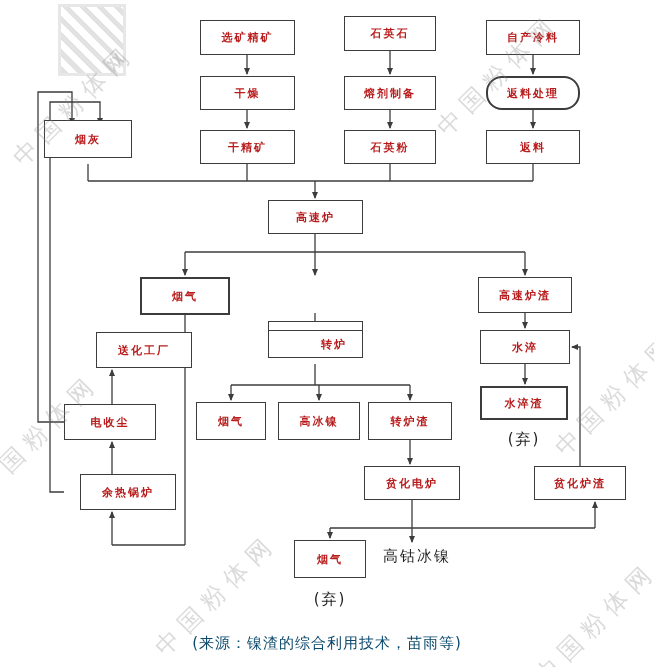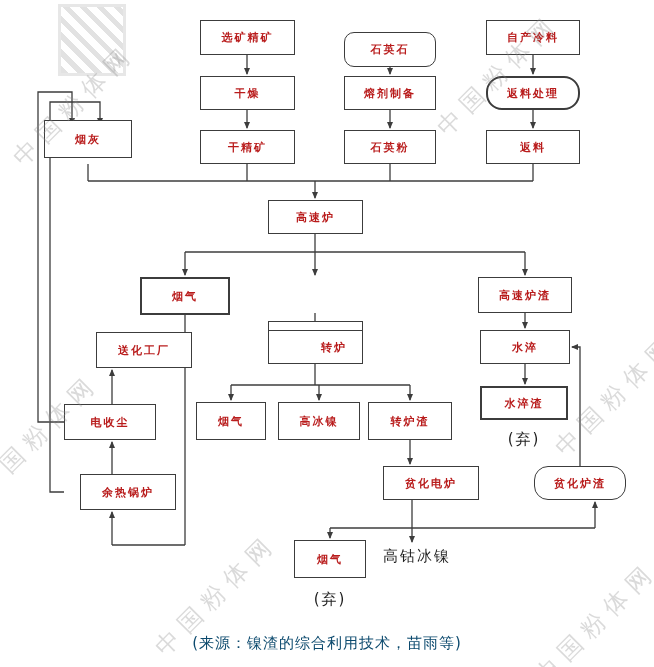--- a/index.html
+++ b/index.html
@@ -7,45 +7,45 @@
          font-family:"DejaVu Sans","Liberation Sans",sans-serif;}
   #wires{position:absolute;left:0;top:0;z-index:1;}
   .node{position:absolute;z-index:2;border:1.2px solid #3c3c3c;background:#fff;
         display:flex;align-items:center;justify-content:center;font-size:11px;color:#b91c1c;
         letter-spacing:2px;box-sizing:border-box;white-space:nowrap;font-weight:bold;}
   .bold{border-width:2px;}
   .plain{position:absolute;z-index:2;display:flex;align-items:center;justify-content:center;
          font-size:15px;color:#1e1e1e;letter-spacing:2px;white-space:nowrap;}
   
   .n0{left:200px;top:20px;width:95px;height:35px;}
-  .n1{left:344px;top:32px;width:92px;height:35px;border-radius:10px;}
+  .n1{left:344px;top:16px;width:92px;height:35px;}
   .n2{left:486px;top:20px;width:94px;height:35px;}
   .n3{left:200px;top:76px;width:95px;height:34px;}
   .n4{left:344px;top:76px;width:92px;height:34px;}
   .n5{left:486px;top:76px;width:94px;height:34px;border-radius:16px;}
   .n6{left:44px;top:120px;width:88px;height:38px;}
   .n7{left:200px;top:130px;width:95px;height:34px;}
   .n8{left:344px;top:130px;width:92px;height:34px;}
   .n9{left:486px;top:130px;width:94px;height:34px;}
   .n10{left:268px;top:200px;width:95px;height:34px;}
   .n11{left:140px;top:277px;width:90px;height:38px;}
   .n12{left:268px;top:277px;width:95px;height:36px;margin-top:44px;}
   .n13{left:478px;top:277px;width:94px;height:36px;}
   .n14{left:64px;top:332px;width:96px;height:36px;margin-left:32px;}
-  .n15{left:268px;top:330px;width:95px;height:34px;padding-left:37px;}
+  .n15{left:268px;top:330px;width:95px;height:28px;padding-left:37px;}
   .n16{left:480px;top:330px;width:90px;height:34px;}
   .n17{left:64px;top:404px;width:92px;height:36px;}
   .n18{left:196px;top:402px;width:70px;height:38px;}
   .n19{left:278px;top:402px;width:82px;height:38px;}
   .n20{left:368px;top:402px;width:84px;height:38px;}
   .n21{left:480px;top:386px;width:88px;height:34px;}
   .n22{left:500px;top:428px;width:48px;height:22px;}
   .n23{left:80px;top:474px;width:96px;height:36px;}
-  .n24{left:364px;top:466px;width:96px;height:34px;margin-left:19px;}
-  .n25{left:534px;top:466px;width:92px;height:34px;border-radius:14px;}
+  .n24{left:364px;top:466px;width:96px;height:34px;}
+  .n25{left:534px;top:466px;width:92px;height:34px;}
   .n26{left:294px;top:540px;width:72px;height:38px;}
   .n27{left:372px;top:544px;width:90px;height:24px;}
   .n28{left:304px;top:588px;width:52px;height:22px;}
   
   .wm{position:absolute;z-index:3;pointer-events:none;color:rgba(140,140,140,.32);
       font-size:24px;letter-spacing:8px;transform:rotate(-45deg);transform-origin:left top;
       white-space:nowrap;}
   .w1{left:6px;top:150px;}
   .w2{left:430px;top:120px;}
   .w3{left:548px;top:440px;}

